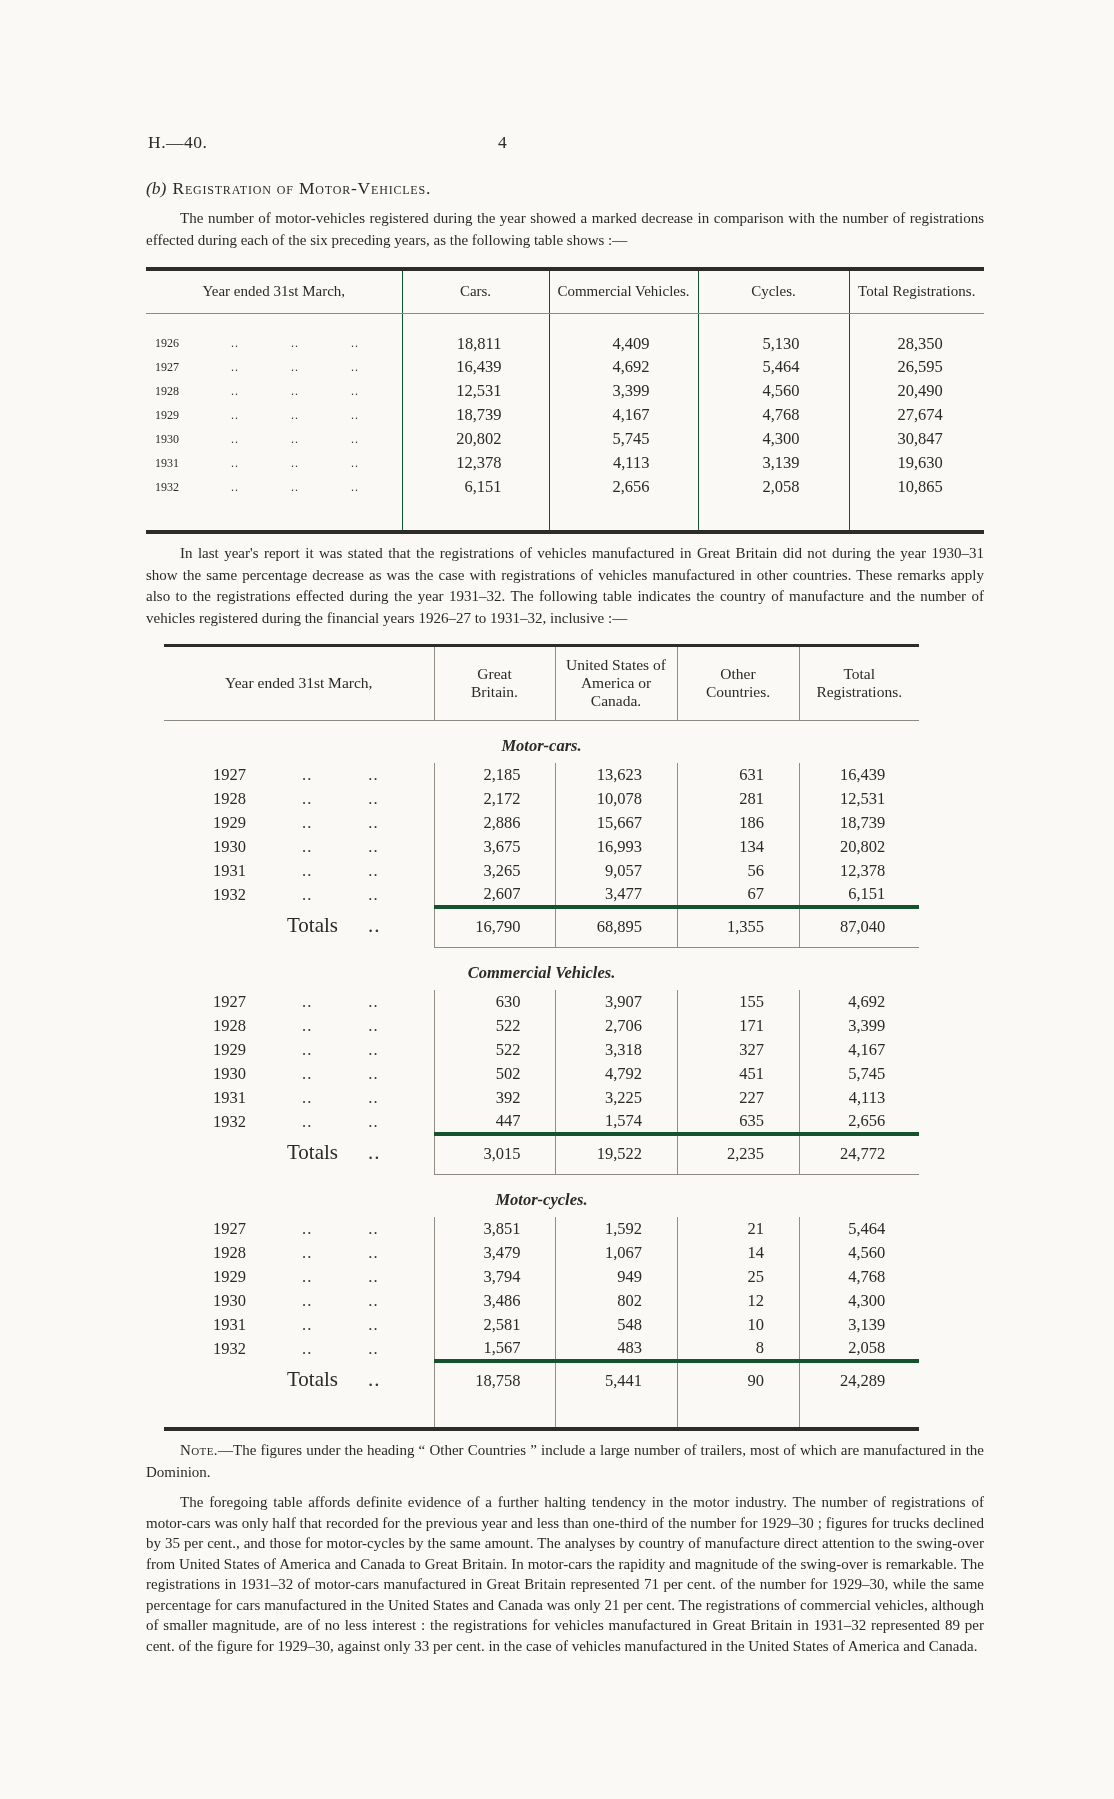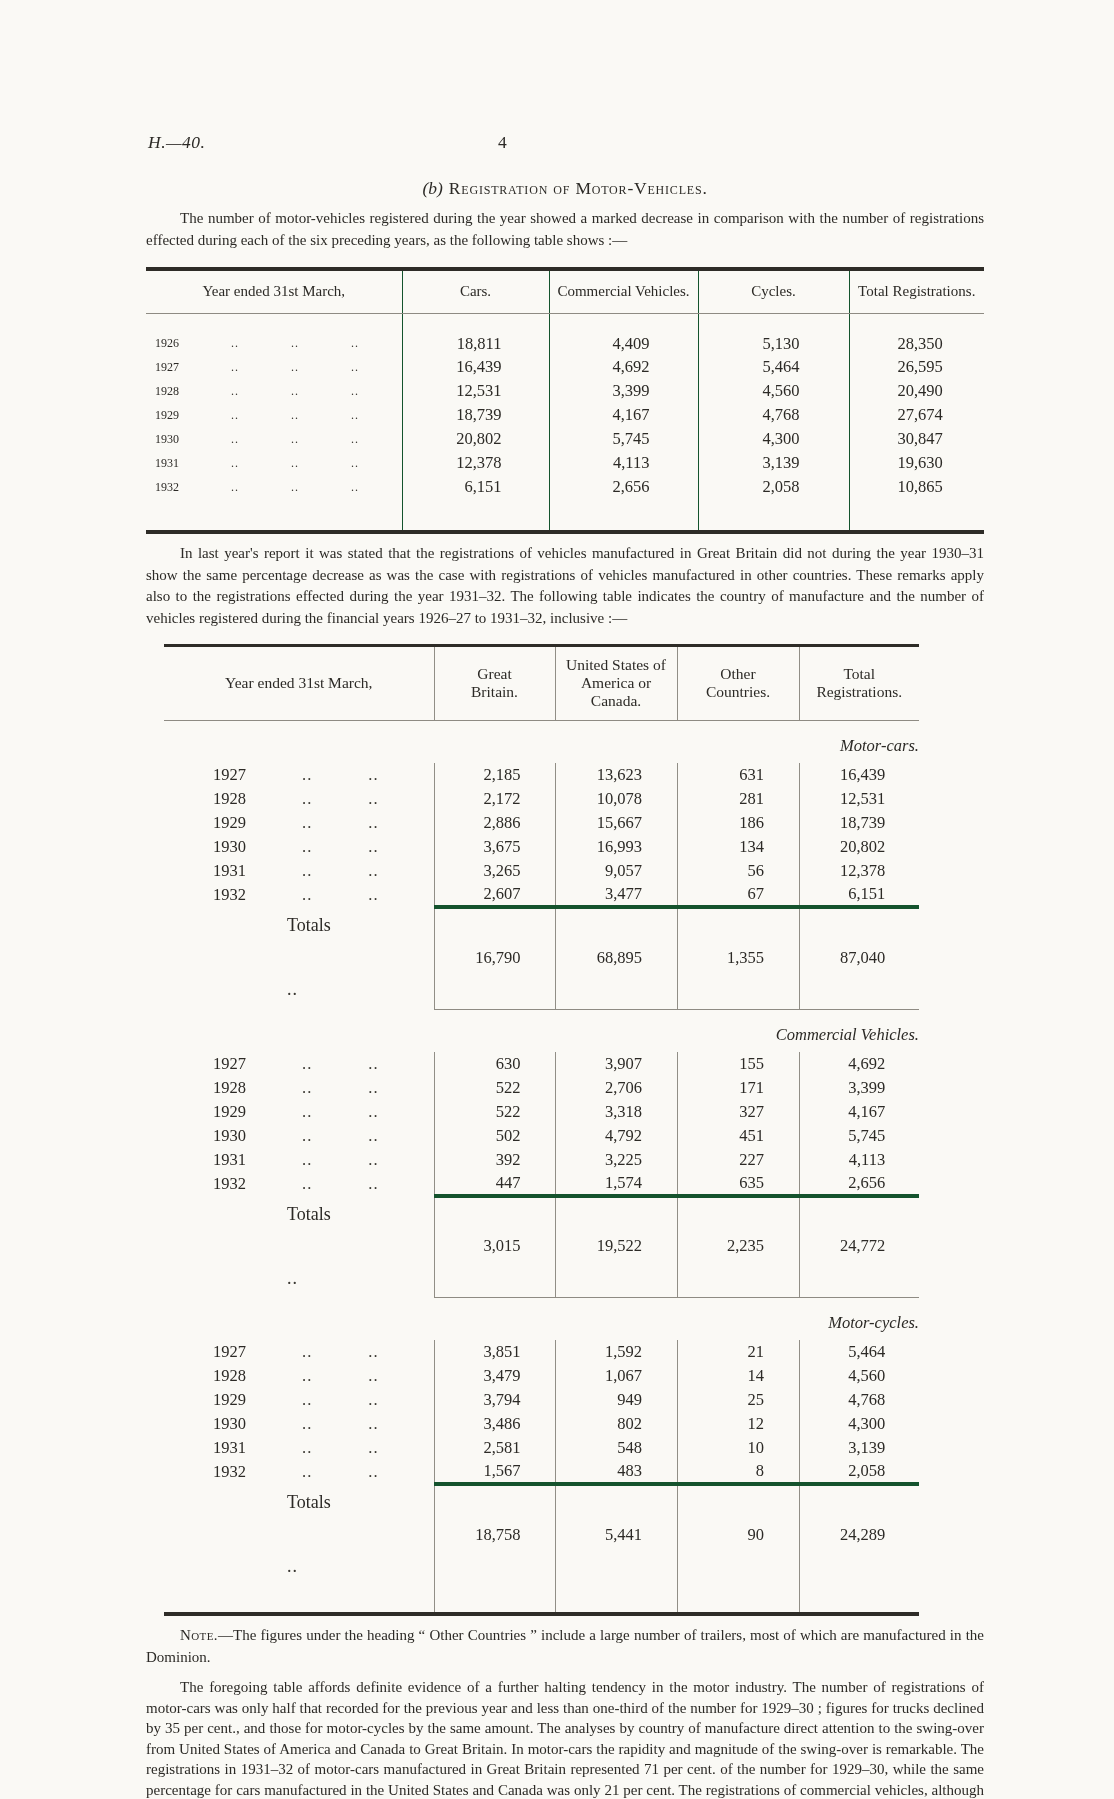--- a/index.html
+++ b/index.html
@@ -5,25 +5,25 @@
   html { background:#e9e7e1; }
   body {
     margin:0; width:1114px; height:1799px; overflow:hidden;
     background:#faf9f5; color:#2c2a26;
     font-family:"Liberation Serif", "DejaVu Serif", serif;
   }
   .page { position:relative; padding:132px 130px 0 146px; }
 
   
   .runhead { position:relative; height:24px; font-size:17.5px; }
-  .docref { position:absolute; left:2px; top:0; letter-spacing:0.5px;font-style:italic; }
+  .docref { position:absolute; left:2px; top:0; letter-spacing:0.5px; }
   .pagenum { position:absolute; left:352px; top:0; }
 
   
-  .sec-title { text-align:center; margin-top:22px; font-size:17.5px; }
+  .sec-title { text-align:left; margin-top:22px; font-size:17.5px; }
   .sec-title .idx { font-style:italic; margin-right:6px; }
   .smallcaps { font-variant:small-caps; letter-spacing:0.8px; }
 
   
   p.body-par {
     margin:9px 0 0 0; font-size:15px; line-height:21.5px;
     text-align:justify; text-indent:34px;
   }
   p.analysis { line-height:20.5px; }
   .notecaps { font-variant:small-caps; letter-spacing:0.4px; }
@@ -48,28 +48,29 @@
   .yr { display:flex; gap:52px; padding-left:8px; font-size:12px; line-height:22px; }
 
   
   .t2 { width:755px; margin:15px 0 0 18px; border-top:3px solid #2e2c27; border-bottom:4px solid #2e2c27; }
   .t2 th {
     font-size:15.5px; line-height:18px; padding:9px 2px 10px; text-align:center;
     vertical-align:middle; border-bottom:1px solid #8e8b83; white-space:pre-line;
   }
   .t2 th + th, .t2 td + td { border-left:1px solid #918e86; }
   .t2 .stitle td {
-    font-style:italic; text-align:right; font-size:16.5px;
+    font-style:italic; text-align:center; font-size:16.5px;
     padding:15px 0 7px 0;
+    font-weight:bold;
   }
   .yr2 { display:flex; gap:56px; padding-left:48px; font-size:16.5px; line-height:22px; }
   .t2 .totals td { padding-top:7px; padding-bottom:9px; }
   .t2 .totals td.num { border-top:4px solid #14532d; border-bottom:1px solid #8e8b83; }
   .t2 .totals.last td.num { border-bottom:none; }
-  .tot { display:flex; gap:42px; padding-left:122px; font-size:18px; line-height:22px;flex-direction:column; }
+  .tot { display:flex; gap:30px; padding-left:122px; font-size:21px; line-height:22px; }
   .t2 .sprow td { height:26px; padding:0; }
 </style>
 </head>
 <body>
 
 <div class="page">
 
   <div class="runhead">
     <span class="docref">H.—40.</span>
     <span class="pagenum">4</span>

